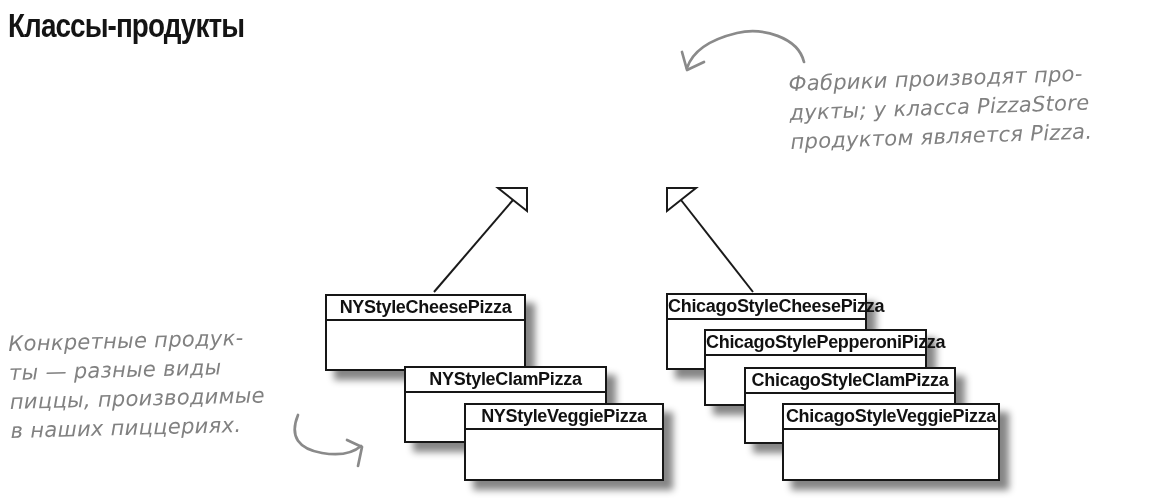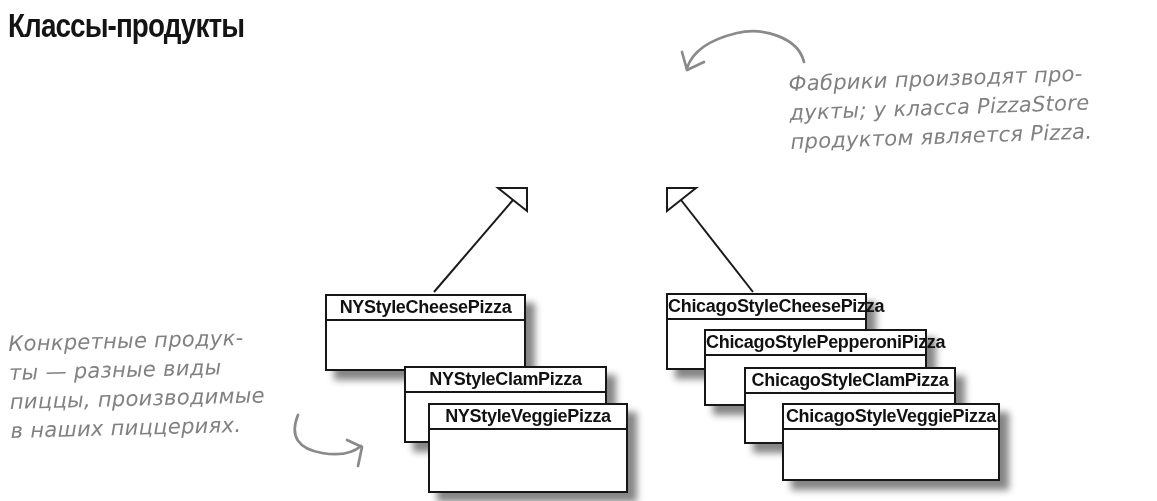--- a/index.html
+++ b/index.html
@@ -62,21 +62,21 @@
 
 
   <div class="uml-box z2" style="left:325px;top:294px;width:201px;height:77px;">
     <div class="box-title">NYStyleCheesePizza</div>
     <div class="box-body"></div>
   </div>
   <div class="uml-box z4" style="left:404px;top:366px;width:203px;height:77px;">
     <div class="box-title">NYStyleClamPizza</div>
     <div class="box-body"></div>
   </div>
-  <div class="uml-box z5" style="left:428px;top:403px;width:200px;height:90px;">
+  <div class="uml-box z5" style="left:464px;top:403px;width:200px;height:78px;">
     <div class="box-title">NYStyleVeggiePizza</div>
     <div class="box-body"></div>
   </div>
 
   <div class="uml-box z2" style="left:666px;top:293px;width:201px;height:77px;">
     <div class="box-title">ChicagoStyleCheesePizza</div>
     <div class="box-body"></div>
   </div>
   <div class="uml-box z3" style="left:704px;top:329px;width:223px;height:77px;">
     <div class="box-title">ChicagoStylePepperoniPizza</div>

